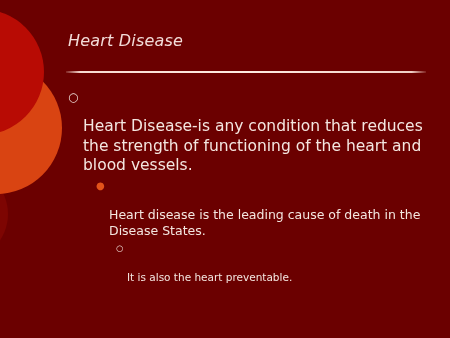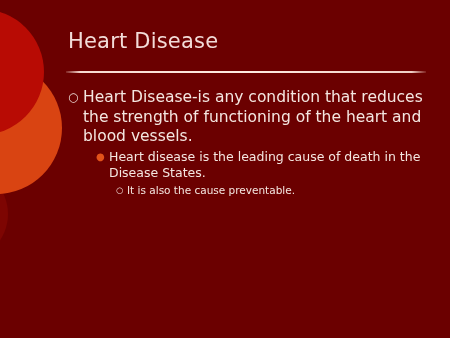--- a/index.html
+++ b/index.html
@@ -42,25 +42,26 @@
     left: -88px;
     top: 166px;
     background: #7d0502;
   }
 
   
   #title {
     position: absolute;
     left: 68px;
     top: 28px;
-    font-size: 21px;
+    font-size: 16px;
     line-height: 26px;
     color: #f3dcd8;
     letter-spacing: 0.2px;
     white-space: nowrap;
+    font-style: italic;
   }
 
   
   #divider {
     position: absolute;
     left: 66px;
     top: 71px;
     width: 360px;
     height: 2px;
     background: linear-gradient(to right,
@@ -84,20 +85,21 @@
     align-items: flex-start;
     color: #f4e6e0;
   }
 
   .marker {
     flex: 0 0 auto;
     text-align: left;
   }
   .btext {
     flex: 1 1 auto;
+    margin-top: 29px;
   }
 
   
   .lvl1 {
     font-size: 15.5px;
     line-height: 19.5px;
     margin-bottom: 2px;
   }
   .lvl1 .marker {
     width: 15px;
@@ -153,17 +155,17 @@
       <span class="btext">Heart Disease-is any condition that reduces the strength of functioning of the heart and blood vessels.</span>
     </div>
 
     <div class="bullet lvl2">
       <span class="marker">●</span>
       <span class="btext">Heart disease is the leading cause of death in the Disease States.</span>
     </div>
 
     <div class="bullet lvl3">
       <span class="marker">○</span>
-      <span class="btext">It is also the cause preventable.</span>
+      <span class="btext">It is also the heart preventable.</span>
     </div>
 
   </div>
 </div>
 
 </body></html>

